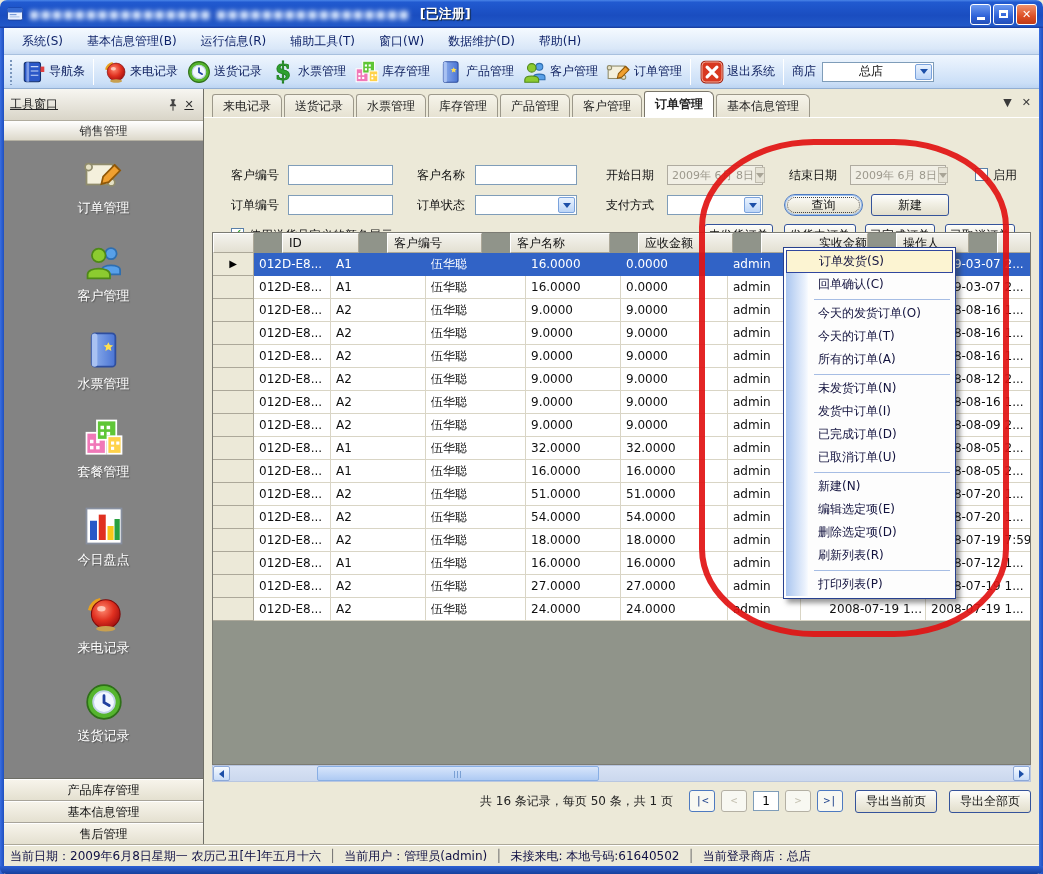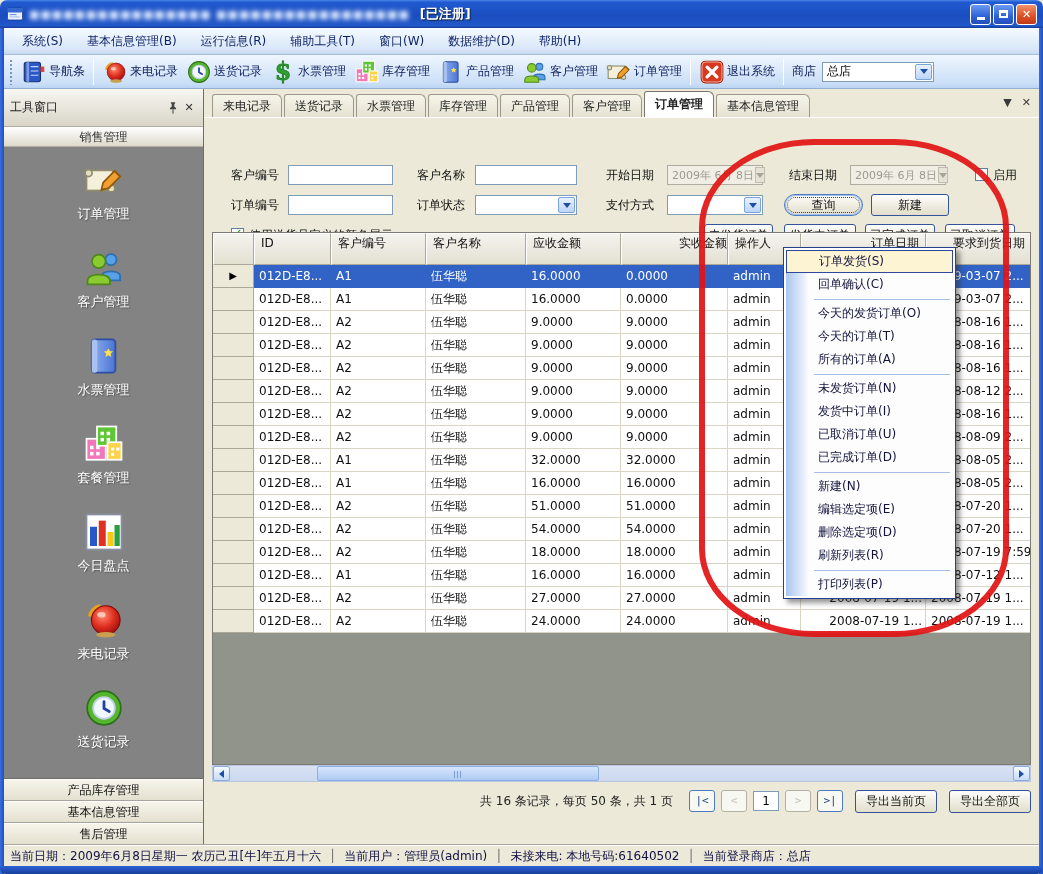--- a/index.html
+++ b/index.html
@@ -44,32 +44,32 @@
     background: linear-gradient(180deg,#EFF6FE,#CBDFF7 85%,#BCD4F2);
     border-bottom: 1px solid #93AFD2; display: flex; align-items: center; padding: 0 2px; z-index: 4; }
   .tb-grip { width: 5px; height: 26px; margin: 0 3px;
     background-image: radial-gradient(#7A96BC 1px, transparent 1.2px); background-size: 4px 4px; }
   .tool-btn { display: flex; align-items: center; gap: 2px; padding: 2px 4px; color: #0A1C5C;
     font-size: 12px; cursor: pointer; white-space: nowrap; background: transparent; border: 0; }
   .tool-btn svg { width: 26px; height: 26px; }
   .tb-sep { width: 1px; height: 26px; background: #9DB5D6; border-right: 1px solid #fff; margin: 0 4px; }
   .store-label { color: #0A1C5C; margin: 0 6px 0 4px; }
   .store-combo { width: 112px; height: 20px; background: #fff; border: 1px solid #7F9DB9;
-    display: flex; align-items: center; cursor: pointer; }
+    display: flex; align-items: center; cursor: pointer; padding-left: 32px; }
   .store-combo .val { flex: 1; padding-left: 4px; color: #111; }
   .combo-arrow-btn { width: 17px; height: 16px; margin: 1px; border: 1px solid #7AA2DC; border-radius: 2px;
     background: linear-gradient(180deg,#E9F2FE,#BCD5F7); display: flex; align-items: center; justify-content: center; }
   .tri-down { width: 0; height: 0; border-left: 4px solid transparent; border-right: 4px solid transparent;
     border-top: 5px solid #1C4FA8; }
 
   
   .sidebar { position: absolute; left: 4px; top: 89px; width: 200px; bottom: 29px;
     background: #838383; border-right: 1px solid #6E6E66; z-index: 3; display: flex; flex-direction: column; }
-  .toolwin-header { height: 38px; background: linear-gradient(180deg,#F7F6F1,#D9D5C8);
-    border-bottom: 1px solid #B0AC9E; display: flex; align-items: center; padding: 12px 6px; color: #222; }
+  .toolwin-header { height: 32px; background: linear-gradient(180deg,#F7F6F1,#D9D5C8);
+    border-bottom: 1px solid #B0AC9E; display: flex; align-items: center; padding: 12px 6px; color: #222; text-decoration: underline; }
   .toolwin-header .t { flex: 1; }
   .toolwin-header .hbtn { width: 16px; height: 16px; display: flex; align-items: center; justify-content: center;
     color: #333; cursor: pointer; font-size: 11px; }
   .group-header { height: 20px; background: linear-gradient(180deg,#FFFFFF,#DDD9CB);
     border-bottom: 1px solid #B4B0A2; text-align: center; line-height: 20px; color: #333; }
   .side-items { flex: 1; overflow: hidden; padding-top: 12px; }
   .side-item { width: 100%; display: flex; flex-direction: column; align-items: center; gap: 4px;
     margin-bottom: 24px; cursor: pointer; }
   .side-item svg { width: 42px; height: 42px; }
   .side-item .lbl { color: #fff; font-size: 13px; text-shadow: 1px 1px 1px #555; }
@@ -111,21 +111,21 @@
     background: linear-gradient(180deg,#FEFEFC,#F1EFE4 45%,#E2DECC);
     font-family: inherit; font-size: 12px; color: #111; cursor: pointer; }
   .xp-btn.default { border-color: #4E7AC0; box-shadow: inset 0 0 0 1px #9EC2F0; outline: 1px dotted #444; outline-offset: -4px; }
   .checkbox { position: absolute; width: 13px; height: 13px; background: #fff; border: 1px solid #5A7FA8; }
   .checkbox.checked::after { content: "✓"; position: absolute; left: 0px; top: -3px; color: #21A121;
     font-weight: bold; font-size: 13px; }
 
   
   .grid { position: absolute; left: 8px; top: 143px; width: 819px; height: 533px;
     border: 1px solid #7B7B73; background: #90948A; overflow: hidden; }
-  .grid-header { display: flex; height: 32px; }
+  .grid-header { display: flex; height: 20px; gap: 28px; }
   .gh-cell { background: linear-gradient(180deg,#F4F3EE,#E3E0D2); border-right: 1px solid #ACA899;
     border-bottom: 1px solid #ACA899; border-top: 1px solid #fff; border-left: 1px solid #fff;
     line-height: 18px; padding-left: 6px; color: #111; white-space: nowrap; overflow: hidden; flex: 0 0 auto; cursor: pointer; }
   .gh-cell.c-date { text-align: right; padding-right: 6px; }
   .grid-row { display: flex; height: 23px; background: #fff; cursor: pointer; }
   .g-cell { flex: 0 0 auto; border-right: 1px solid #D9D5C5; border-bottom: 1px solid #D9D5C5;
     line-height: 22px; padding-left: 5px; white-space: nowrap; overflow: hidden; color: #101010; font-size: 12px; }
   .g-ind { background: #ECE9D8; border-right: 1px solid #ACA899; border-bottom: 1px solid #ACA899;
     flex: 0 0 auto; text-align: center; line-height: 21px; color: #000; font-size: 10px; }
   .grid-row.sel .g-cell { background: #3163C6; color: #fff; border-color: #3163C6; }
@@ -711,22 +711,22 @@
       <div class="ctx-strip"></div>
     <div class="ctx-item hl">订单发货(S)</div>
         <div class="ctx-item">回单确认(C)</div>
         <div class="ctx-sep"></div>
         <div class="ctx-item">今天的发货订单(O)</div>
         <div class="ctx-item">今天的订单(T)</div>
         <div class="ctx-item">所有的订单(A)</div>
         <div class="ctx-sep"></div>
         <div class="ctx-item">未发货订单(N)</div>
         <div class="ctx-item">发货中订单(I)</div>
+        <div class="ctx-item">已完成订单(D)</div>
         <div class="ctx-item">已取消订单(U)</div>
-        <div class="ctx-item">已完成订单(D)</div>
         <div class="ctx-sep"></div>
         <div class="ctx-item">新建(N)</div>
         <div class="ctx-item">编辑选定项(E)</div>
         <div class="ctx-item">删除选定项(D)</div>
         <div class="ctx-item">刷新列表(R)</div>
         <div class="ctx-sep"></div>
         <div class="ctx-item">打印列表(P)</div>
       </div>
 
   </div>

